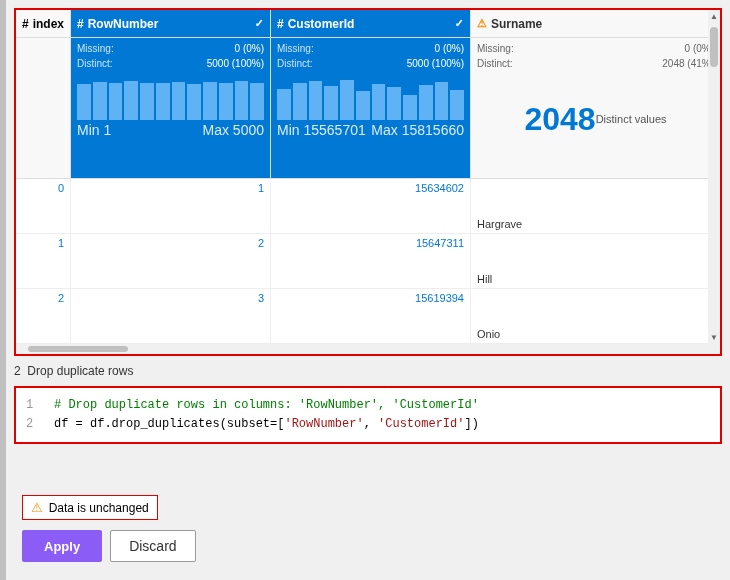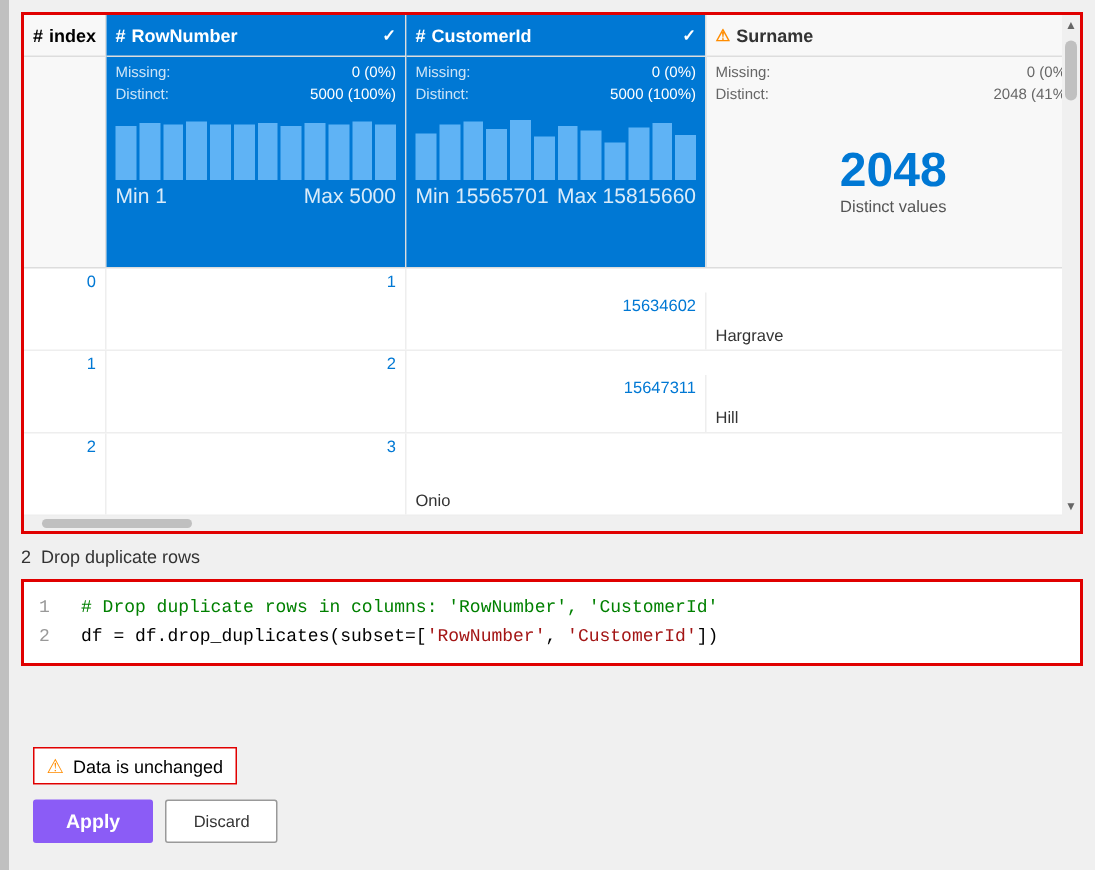--- a/index.html
+++ b/index.html
@@ -120,21 +120,21 @@
       color: #666;
     }
 
     .bar-range-white {
       color: rgba(255,255,255,0.85);
     }
 
     
     .surname-distinct {
       display: flex;
-      flex-direction: column;
+      flex-direction: row;
       align-items: center;
       justify-content: center;
       padding: 10px;
       height: 90px;
     }
 
     .surname-distinct .big-number {
       font-size: 32px;
       font-weight: 700;
       color: #0078d4;
@@ -173,21 +173,20 @@
       min-width: 200px;
       text-align: right;
       color: #0078d4;
     }
 
     .data-cell.cid {
       width: 200px;
       min-width: 200px;
       text-align: right;
       color: #0078d4;
-      margin-top: 16px;
     }
 
     .data-cell.sn {
       flex: 1;
       color: #333;
       margin-top: 36px;
     }
 
     
     .h-scroll-bar {
@@ -309,21 +308,21 @@
       font-weight: 600;
       cursor: pointer;
       border-radius: 2px;
     }
 
     .btn-discard {
       background: #fff;
       color: #333;
       border: 1px solid #999;
       padding: 7px 18px;
-      font-size: 11px;
+      font-size: 14px;
       cursor: pointer;
       border-radius: 2px;
     }
 
     
     .left-indicator {
       position: absolute;
       left: 0;
       top: 0;
       width: 6px;
@@ -461,20 +460,21 @@
       </div>
       <div class="data-row">
         <div class="data-cell idx">1</div>
         <div class="data-cell rn">2</div>
         <div class="data-cell cid">15647311</div>
         <div class="data-cell sn">Hill</div>
       </div>
       <div class="data-row">
         <div class="data-cell idx">2</div>
         <div class="data-cell rn">3</div>
+        <div class="data-cell cid">15619394</div>
         <div class="data-cell sn">Onio</div>
       </div>
     </div>
 
     <div class="h-scroll-bar">
       <div class="h-scroll-thumb"></div>
     </div>
 
     <div class="v-scroll">
       <div class="v-scroll-arrow">▲</div>

